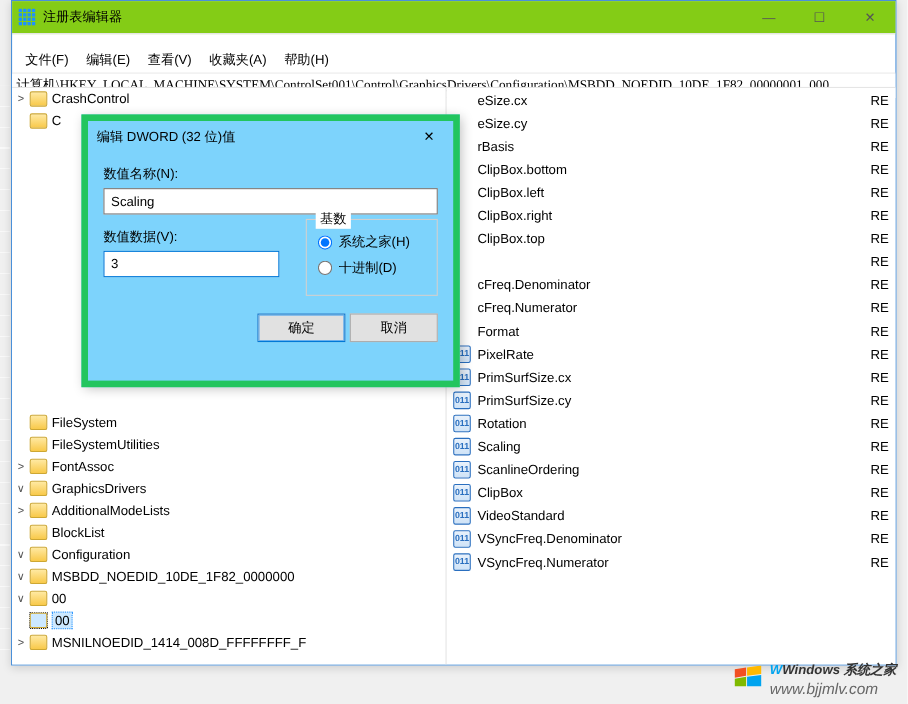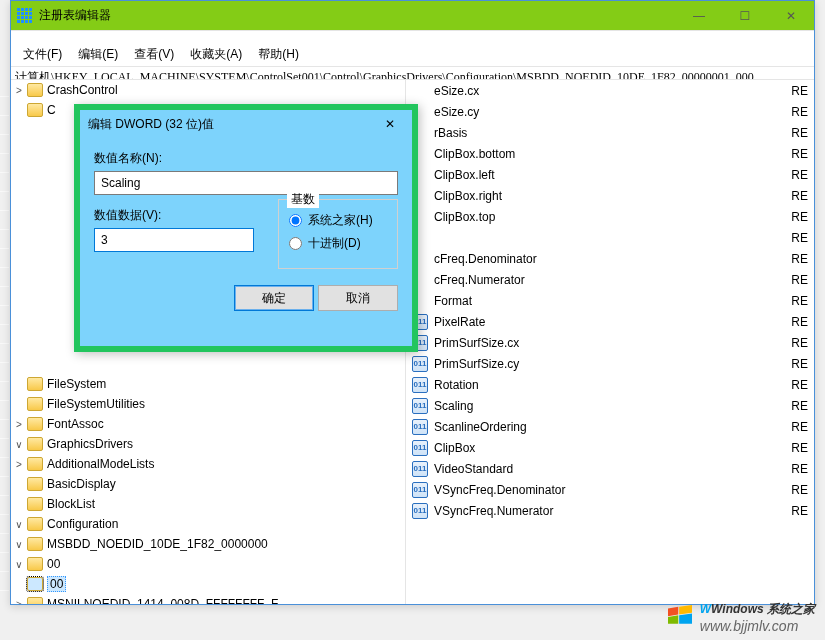--- a/index.html
+++ b/index.html
@@ -134,25 +134,20 @@
             <span class="label">GraphicsDrivers</span>
           </li>
           <li class="ind2">
             <span class="expander">&gt;</span>
             <span class="folder"></span>
             <span class="label">AdditionalModeLists</span>
           </li>
           <li class="ind2">
             <span class="expander"></span>
             <span class="folder"></span>
-            <span class="label">BasicDisplay</span>
-          </li>
-          <li class="ind2">
-            <span class="expander"></span>
-            <span class="folder"></span>
             <span class="label">BlockList</span>
           </li>
           <li class="ind2">
             <span class="expander">∨</span>
             <span class="folder"></span>
             <span class="label">Configuration</span>
           </li>
           <li class="ind3">
             <span class="expander">∨</span>
             <span class="folder"></span>

